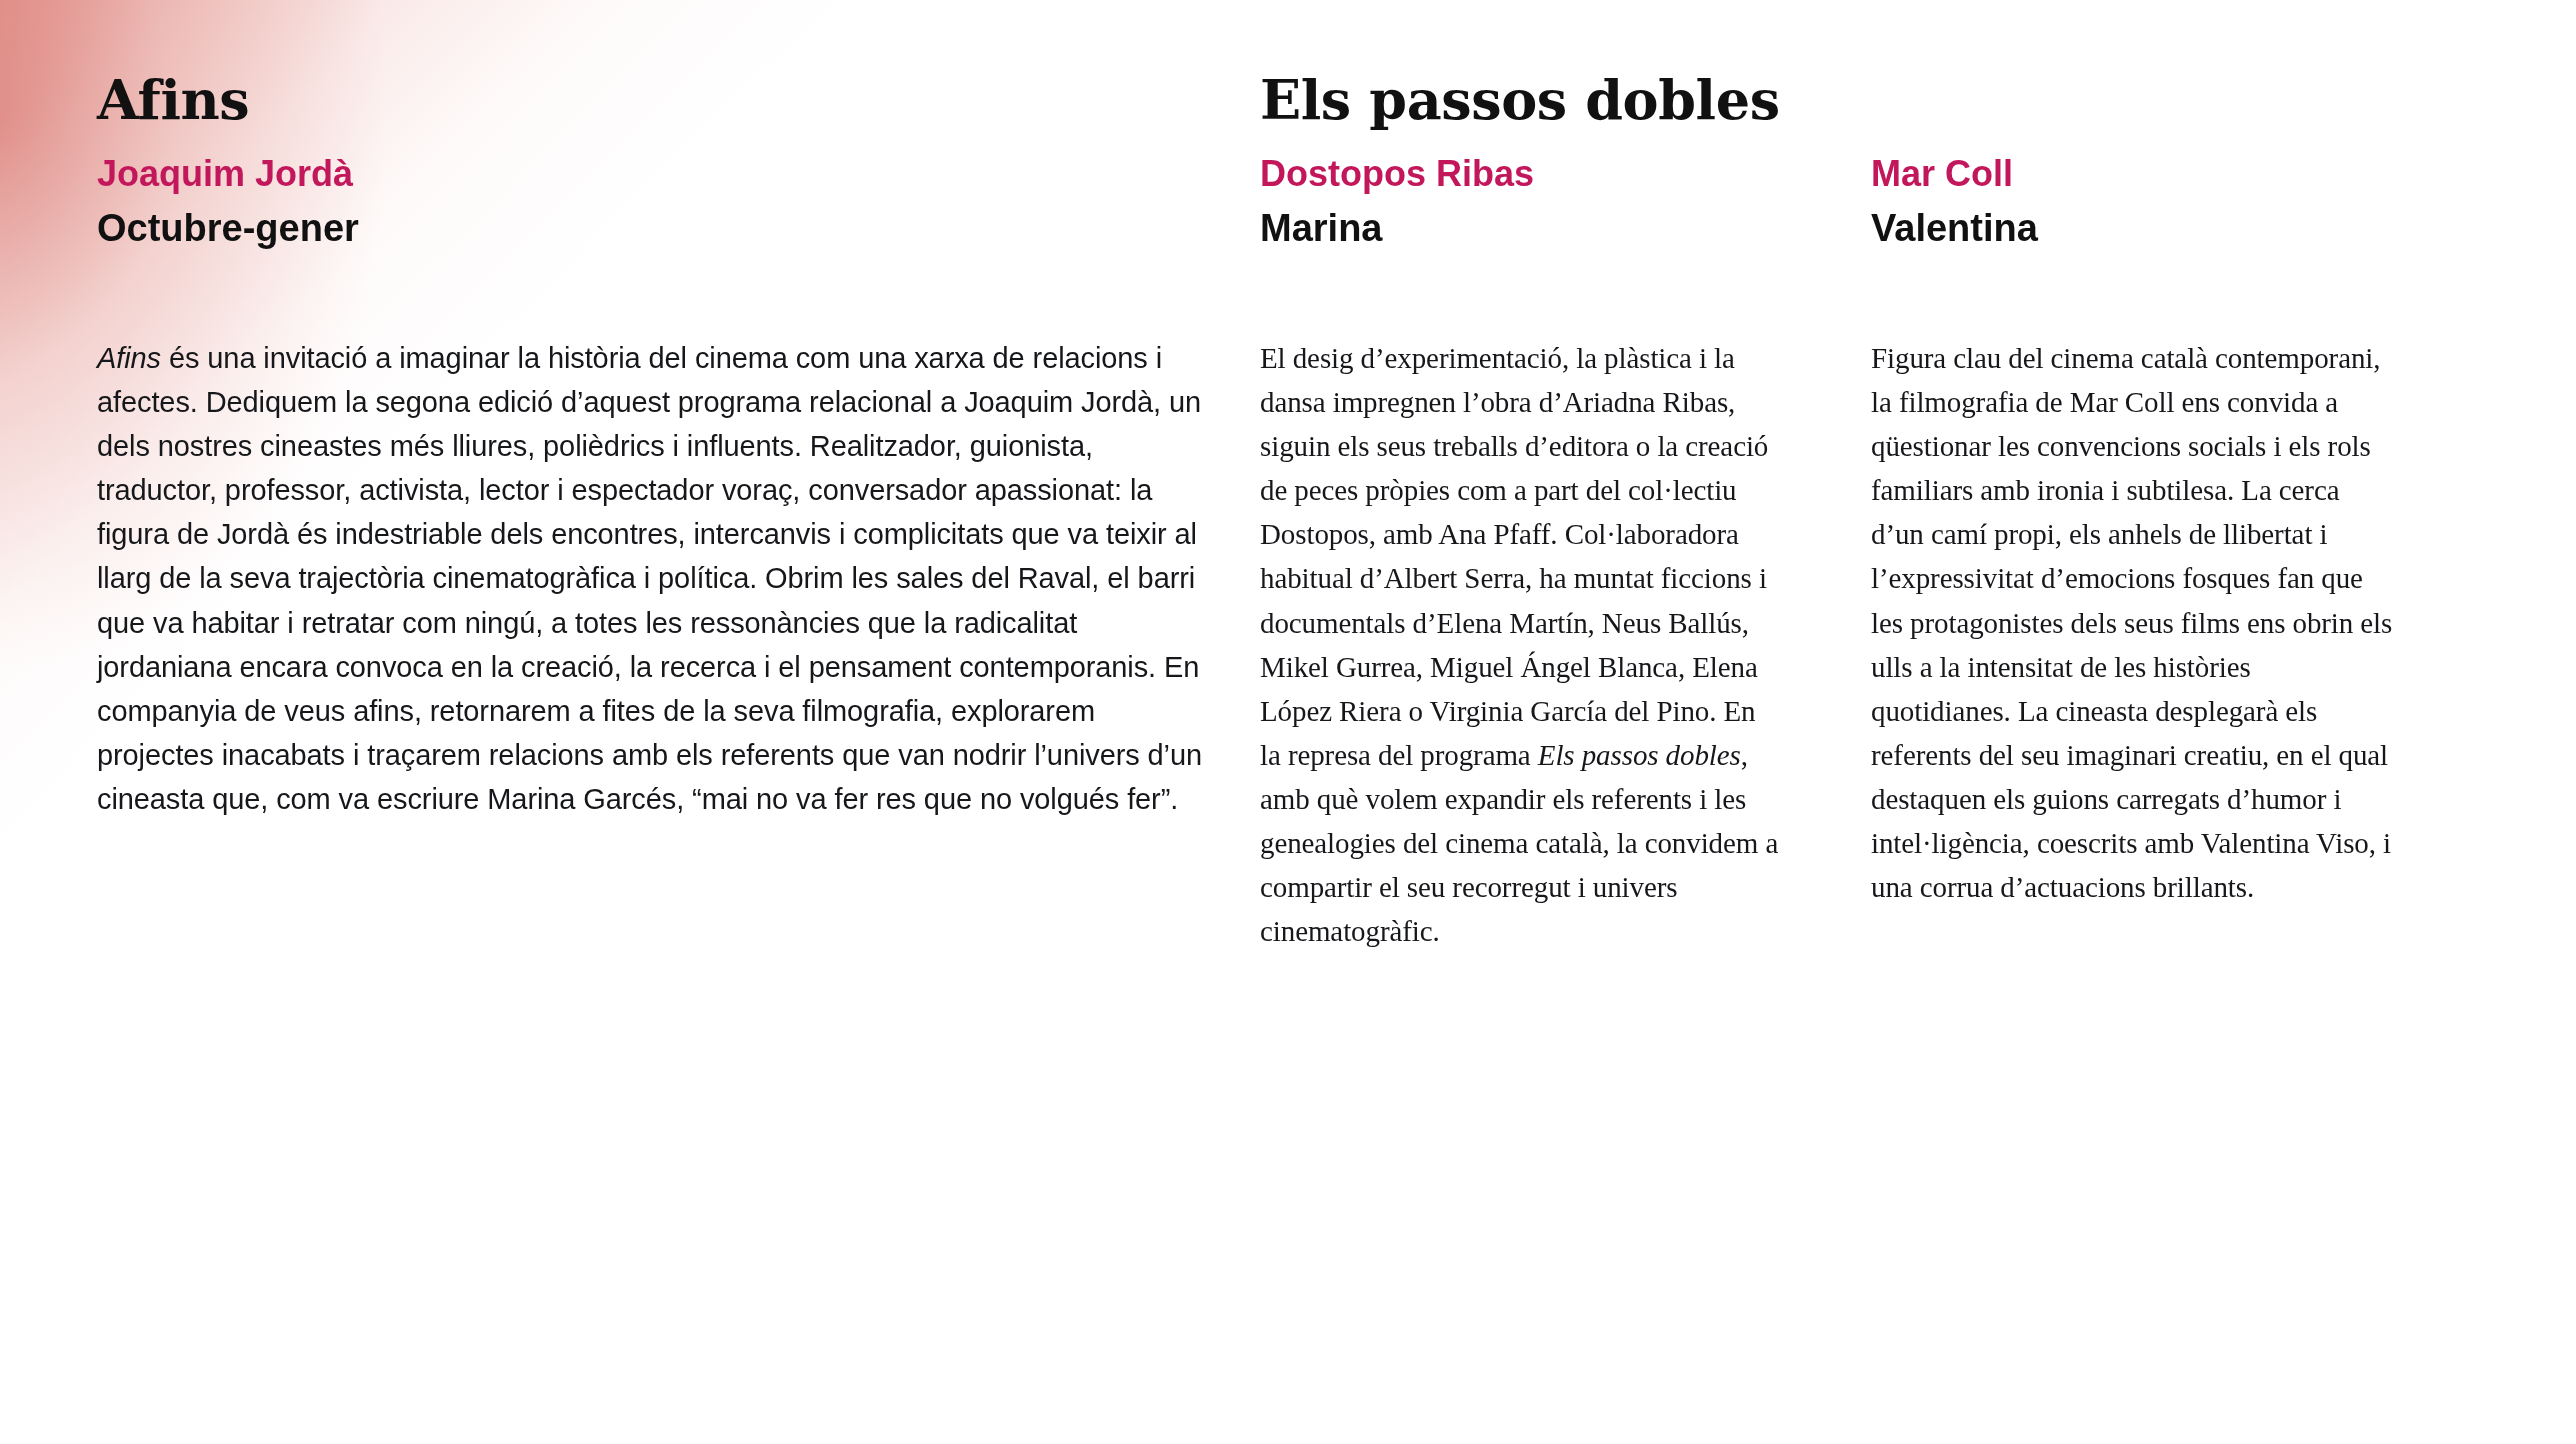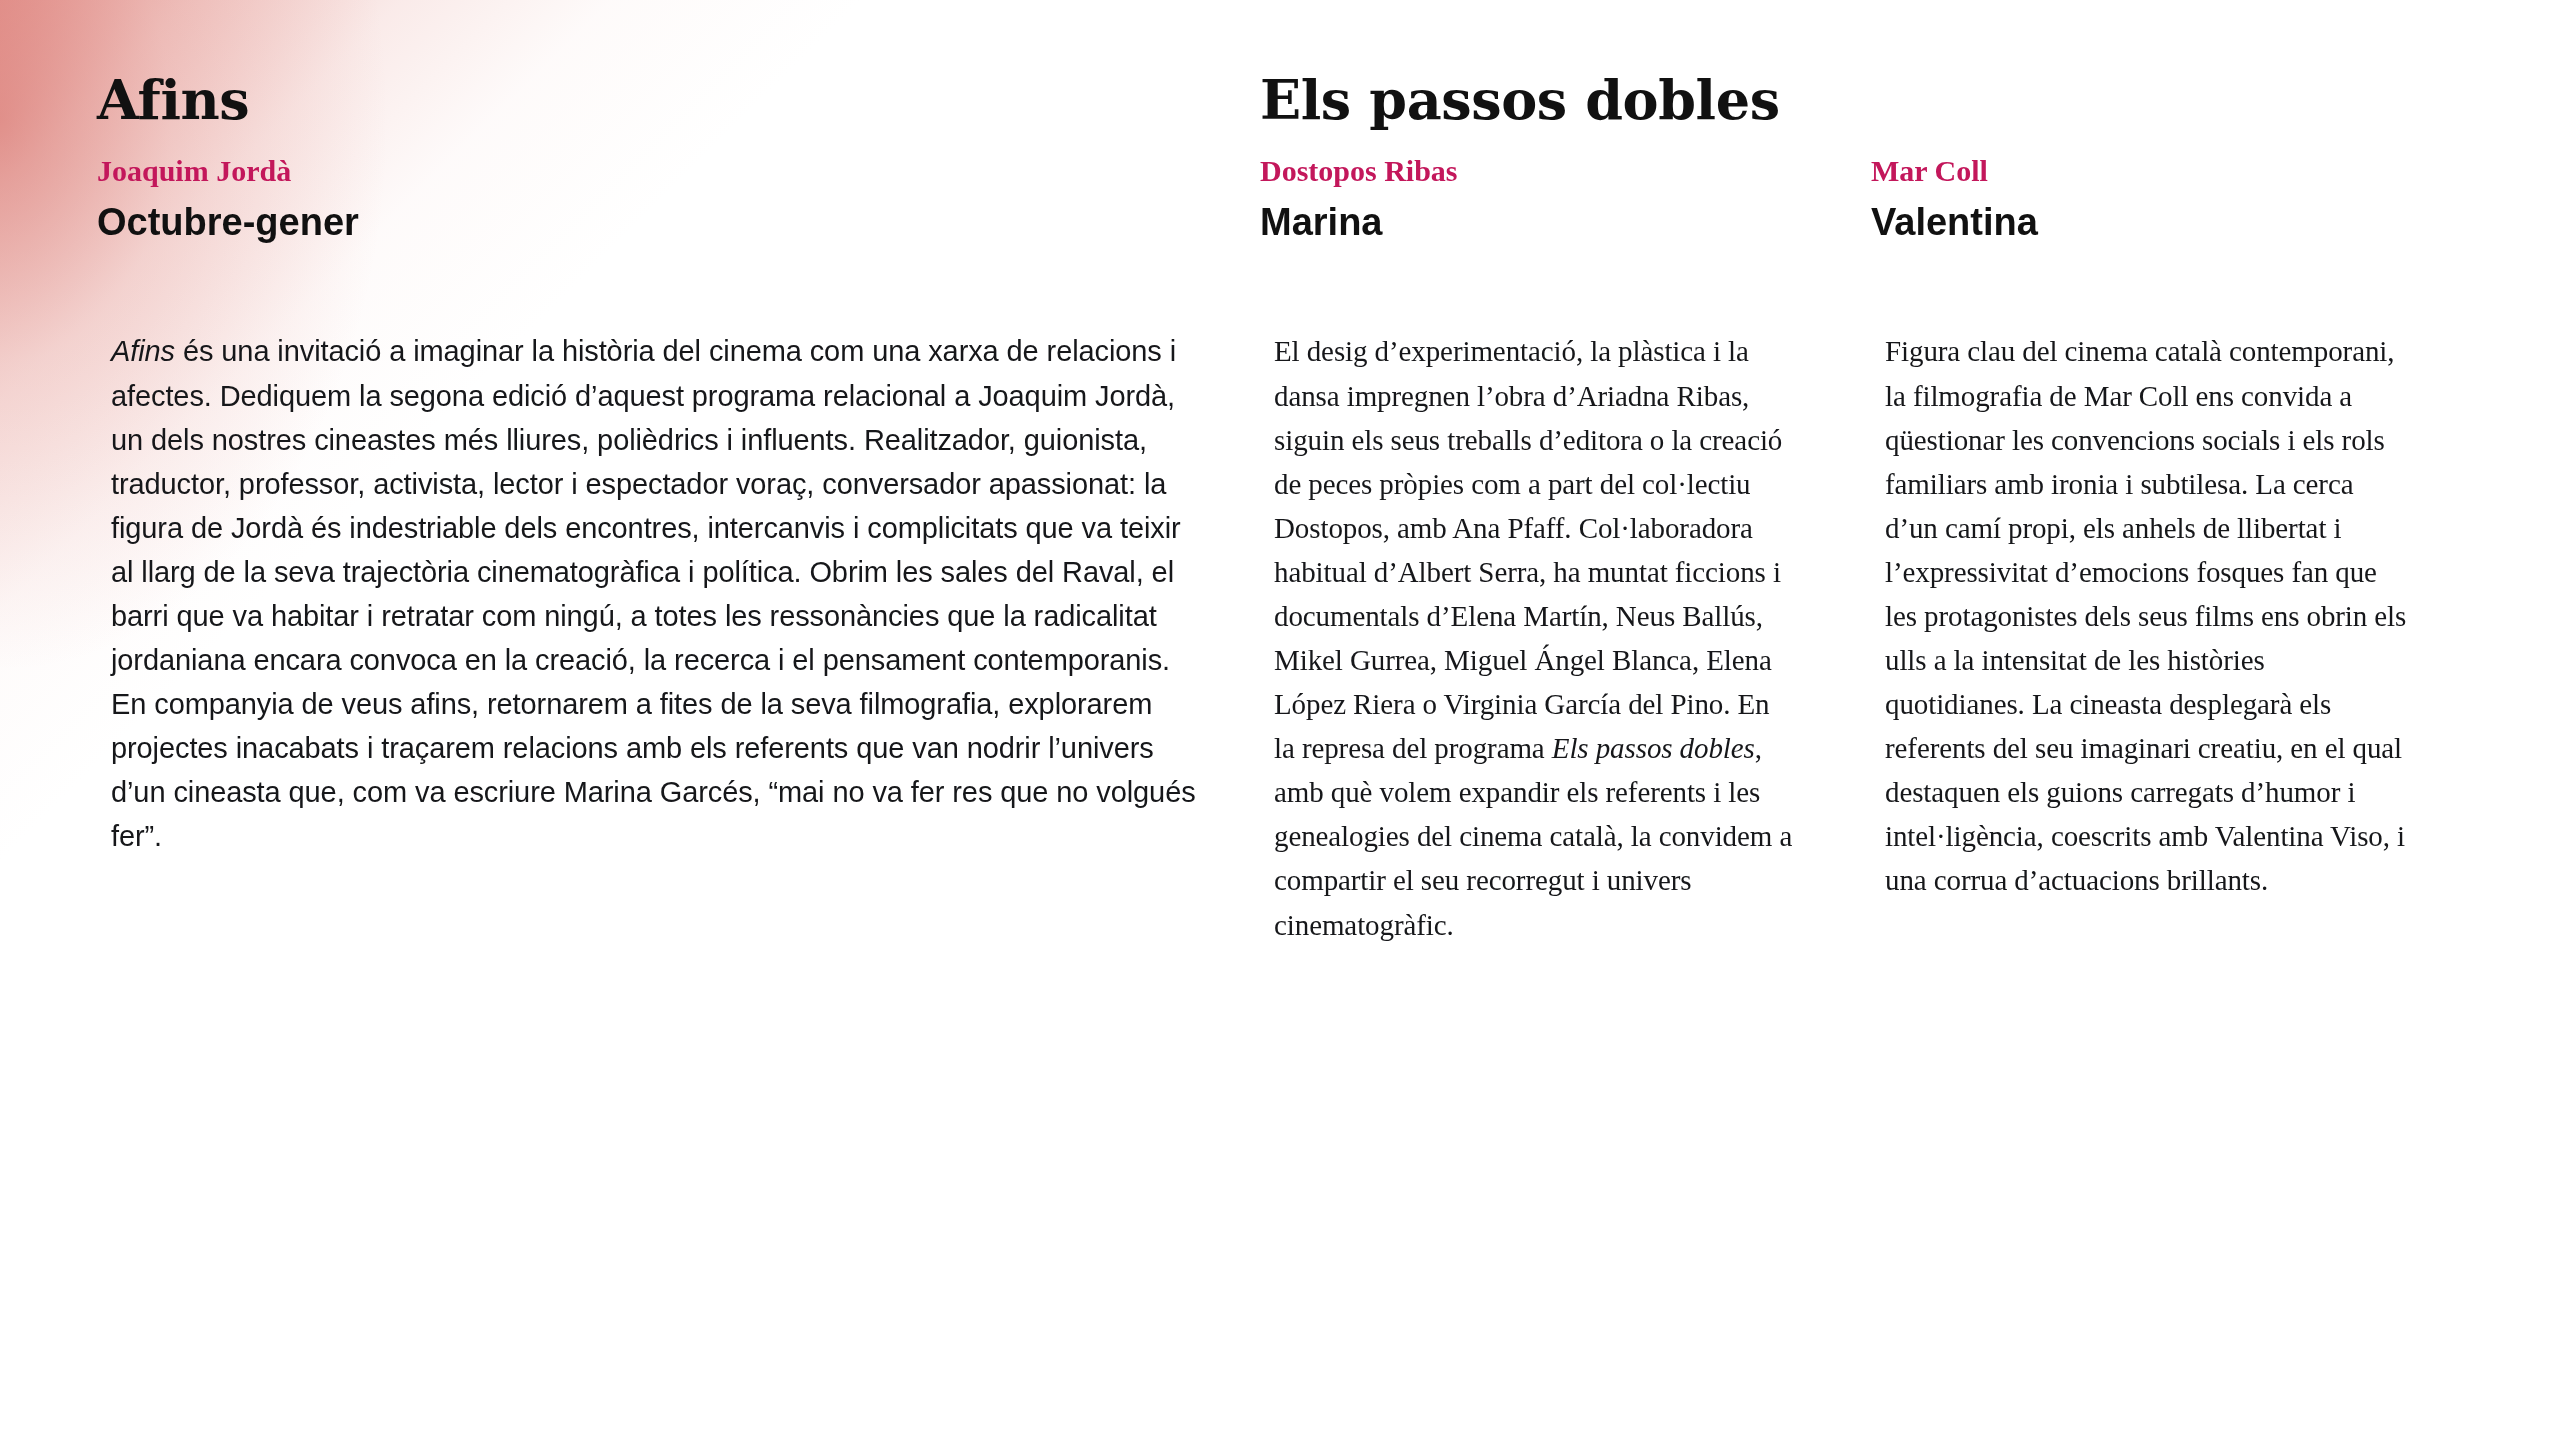--- a/index.html
+++ b/index.html
@@ -81,23 +81,23 @@
     font-family: "DejaVu Serif", "Liberation Serif", serif;
     font-weight: 700;
     font-size: 54px;
     line-height: 1.05;
     letter-spacing: -0.4px;
     color: #111111;
     margin: 0 0 25px 0;
   }
 
   .author {
-    font-family: Liberation Serif, serif;
+    font-family: Liberation Sans, sans-serif;
     font-weight: 700;
-    font-size: 30px;
+    font-size: 36px;
     line-height: 1.1;
     color: #c3175b;
     margin: 0 0 15px 0;
   }
 
   .dates {
     font-family: "Liberation Sans", sans-serif;
     font-weight: 700;
     font-size: 38px;
     line-height: 1.1;
@@ -109,21 +109,21 @@
     display: flex;
     flex-direction: row;
   }
 
   .body-text {
     font-family: "Liberation Sans", sans-serif;
     font-weight: 400;
     font-size: 29px;
     line-height: 1.52;
     color: #16171a;
-    margin: 14px;
+    margin: 0;
   }
 
   .left-body {
     margin-top: 86px;
     max-width: 1126px;
     letter-spacing: -0.1px;
   }
   .mid-body,
   .right-body {
     margin-top: 86px;

